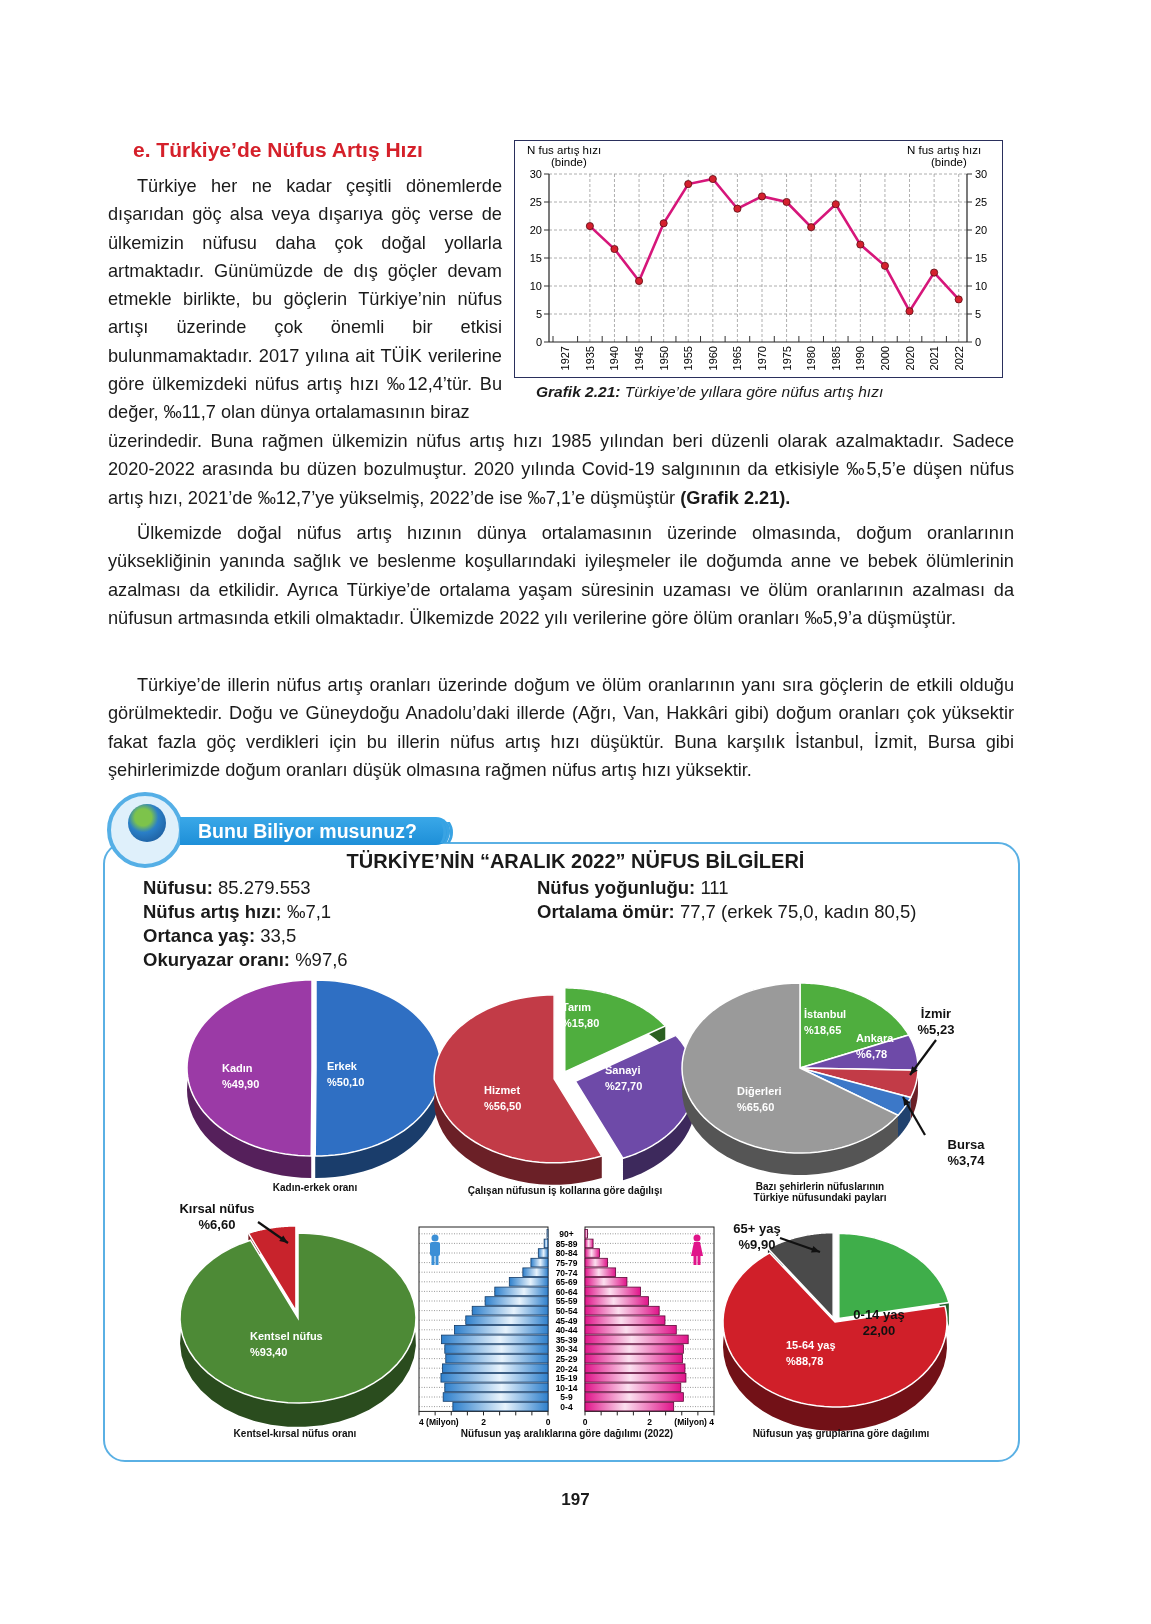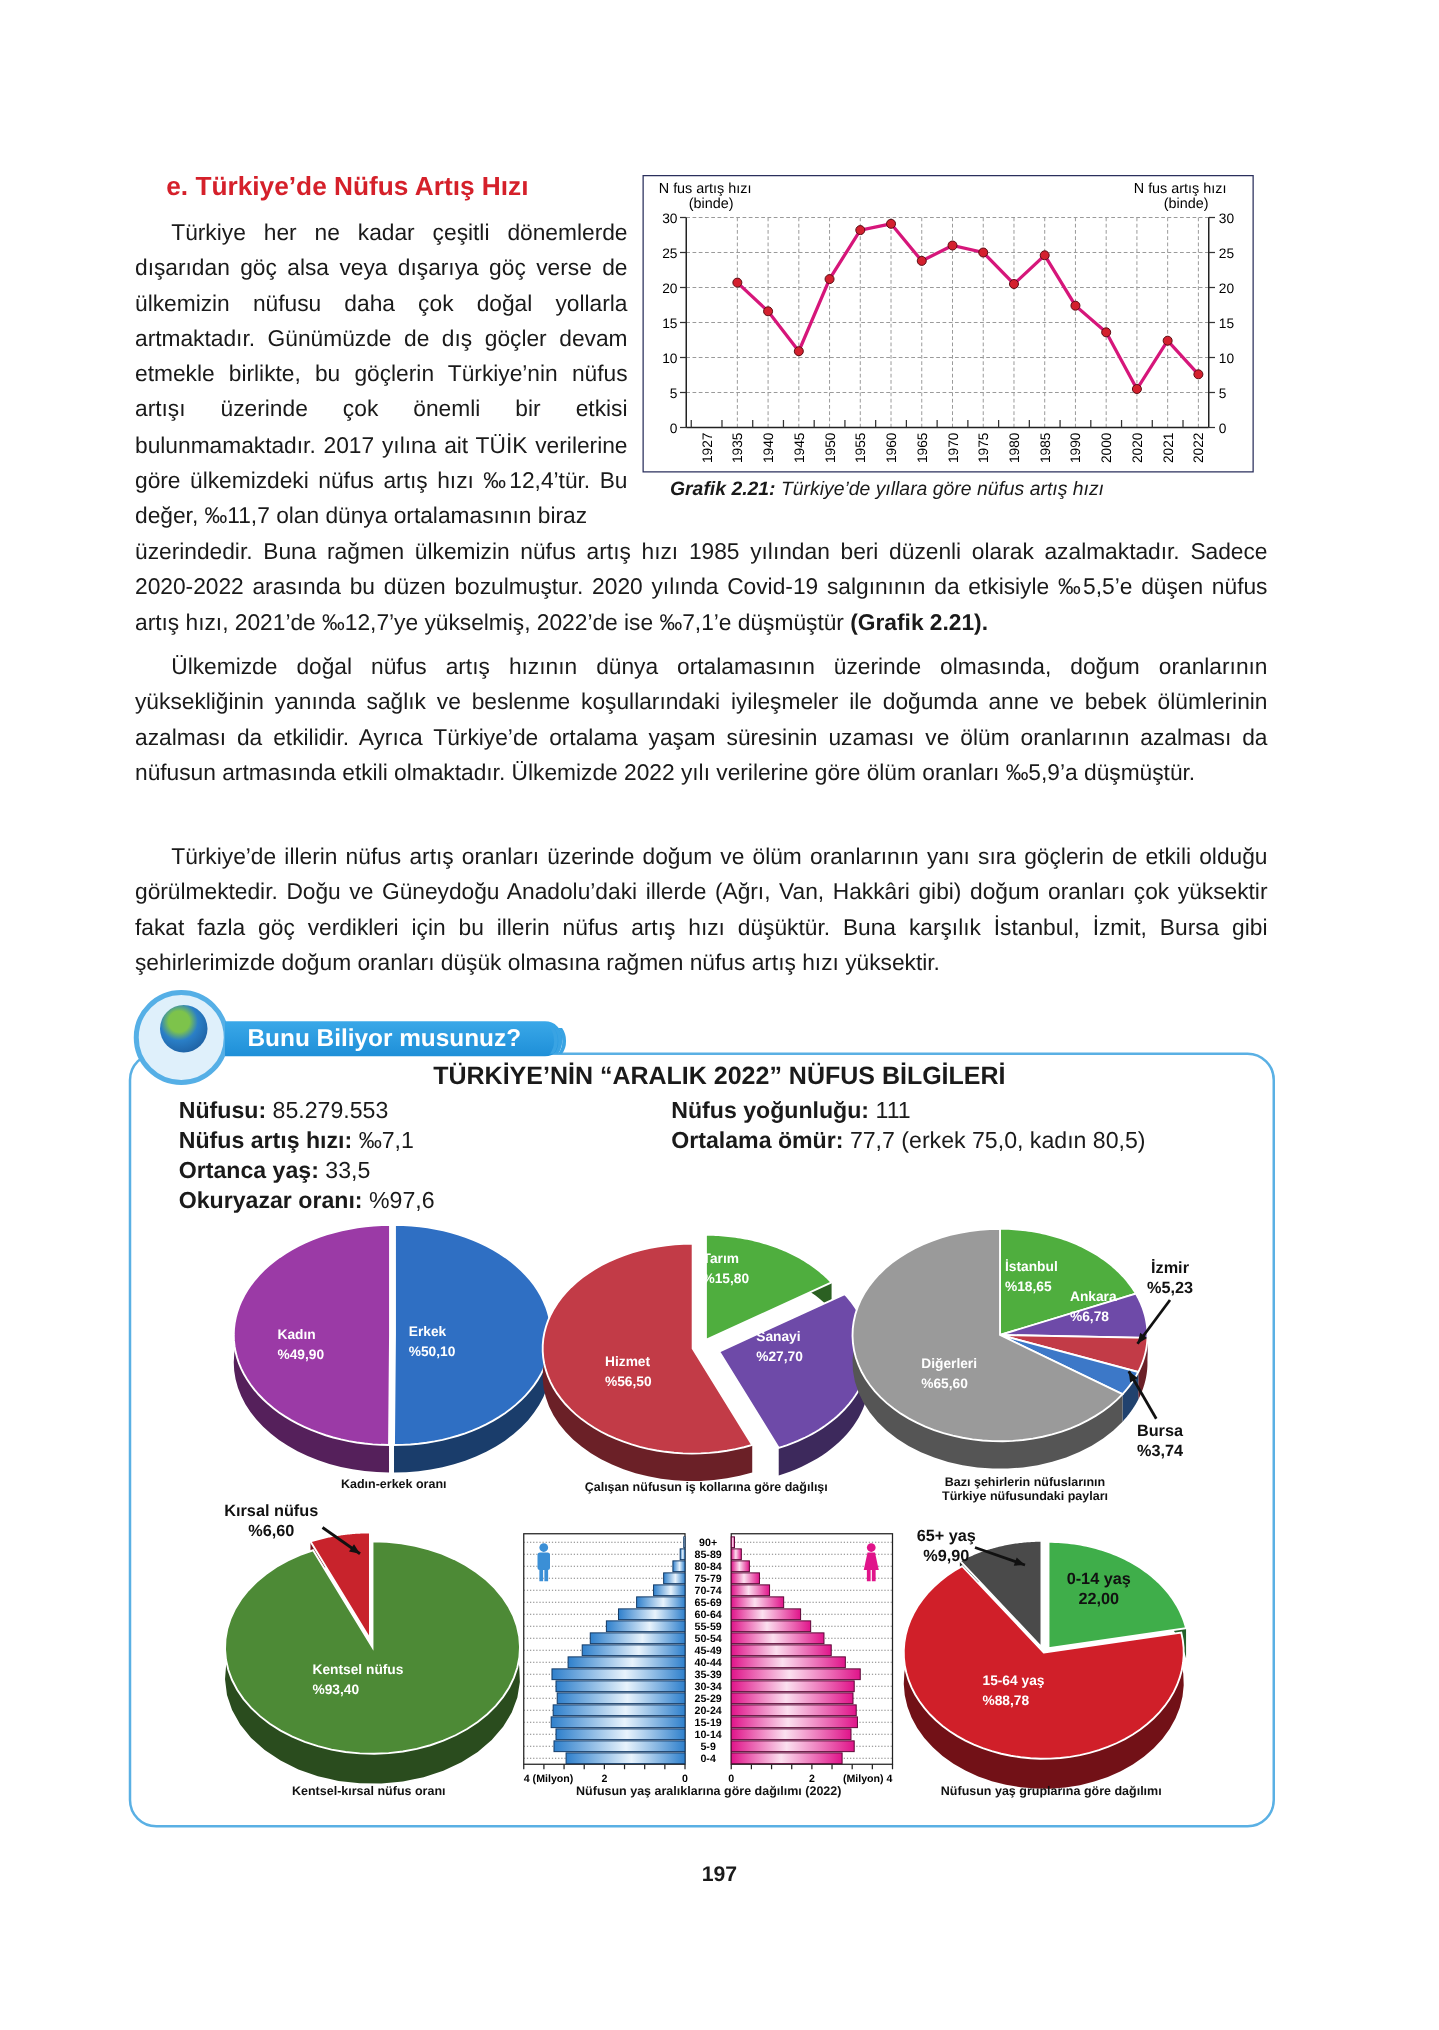--- a/index.html
+++ b/index.html
@@ -270,21 +270,21 @@
     <div>%18,65</div>
   </div>
 <div class="abs pie-label" style="left:856px; top:1030px; width:60px;">
     <div>Ankara</div>
     <div>%6,78</div>
   </div>
 <div class="abs dark-label" style="left:908px; top:1006px; width:56px;">
     <div>İzmir</div>
     <div>%5,23</div>
   </div>
-<div class="abs dark-label" style="left:898px; top:1137px; width:60px;">
+<div class="abs dark-label" style="left:936px; top:1137px; width:60px;">
     <div>Bursa</div>
     <div>%3,74</div>
   </div>
 <div class="abs pie-label" style="left:737px; top:1083px; width:70px;">
     <div>Diğerleri</div>
     <div>%65,60</div>
   </div>
 <div class="abs sub-cap" style="left:720px; top:1181px; width:200px;">
     <div>Bazı şehirlerin nüfuslarının</div>
     <div>Türkiye nüfusundaki payları</div>
@@ -454,21 +454,21 @@
         <stop offset="1" stop-color="#e0148a"></stop>
       </linearGradient>
     </defs>
   </svg>
 <div class="abs sub-cap" style="left:412px; top:1428px; width:310px;">Nüfusun yaş aralıklarına göre dağılımı (2022)</div>
 
 <div class="abs dark-label" style="left:724px; top:1221px; width:66px;">
     <div>65+ yaş</div>
     <div>%9,90</div>
   </div>
-<div class="abs dark-label" style="left:846px; top:1255px; width:66px;">
+<div class="abs dark-label" style="left:846px; top:1307px; width:66px;">
     <div>0-14 yaş</div>
     <div>22,00</div>
   </div>
 <div class="abs pie-label" style="left:786px; top:1337px; width:76px;">
     <div>15-64 yaş</div>
     <div>%88,78</div>
   </div>
 <div class="abs sub-cap" style="left:716px; top:1428px; width:250px;">Nüfusun yaş gruplarına göre dağılımı</div>
 
 <div class="abs page-num">197</div>

